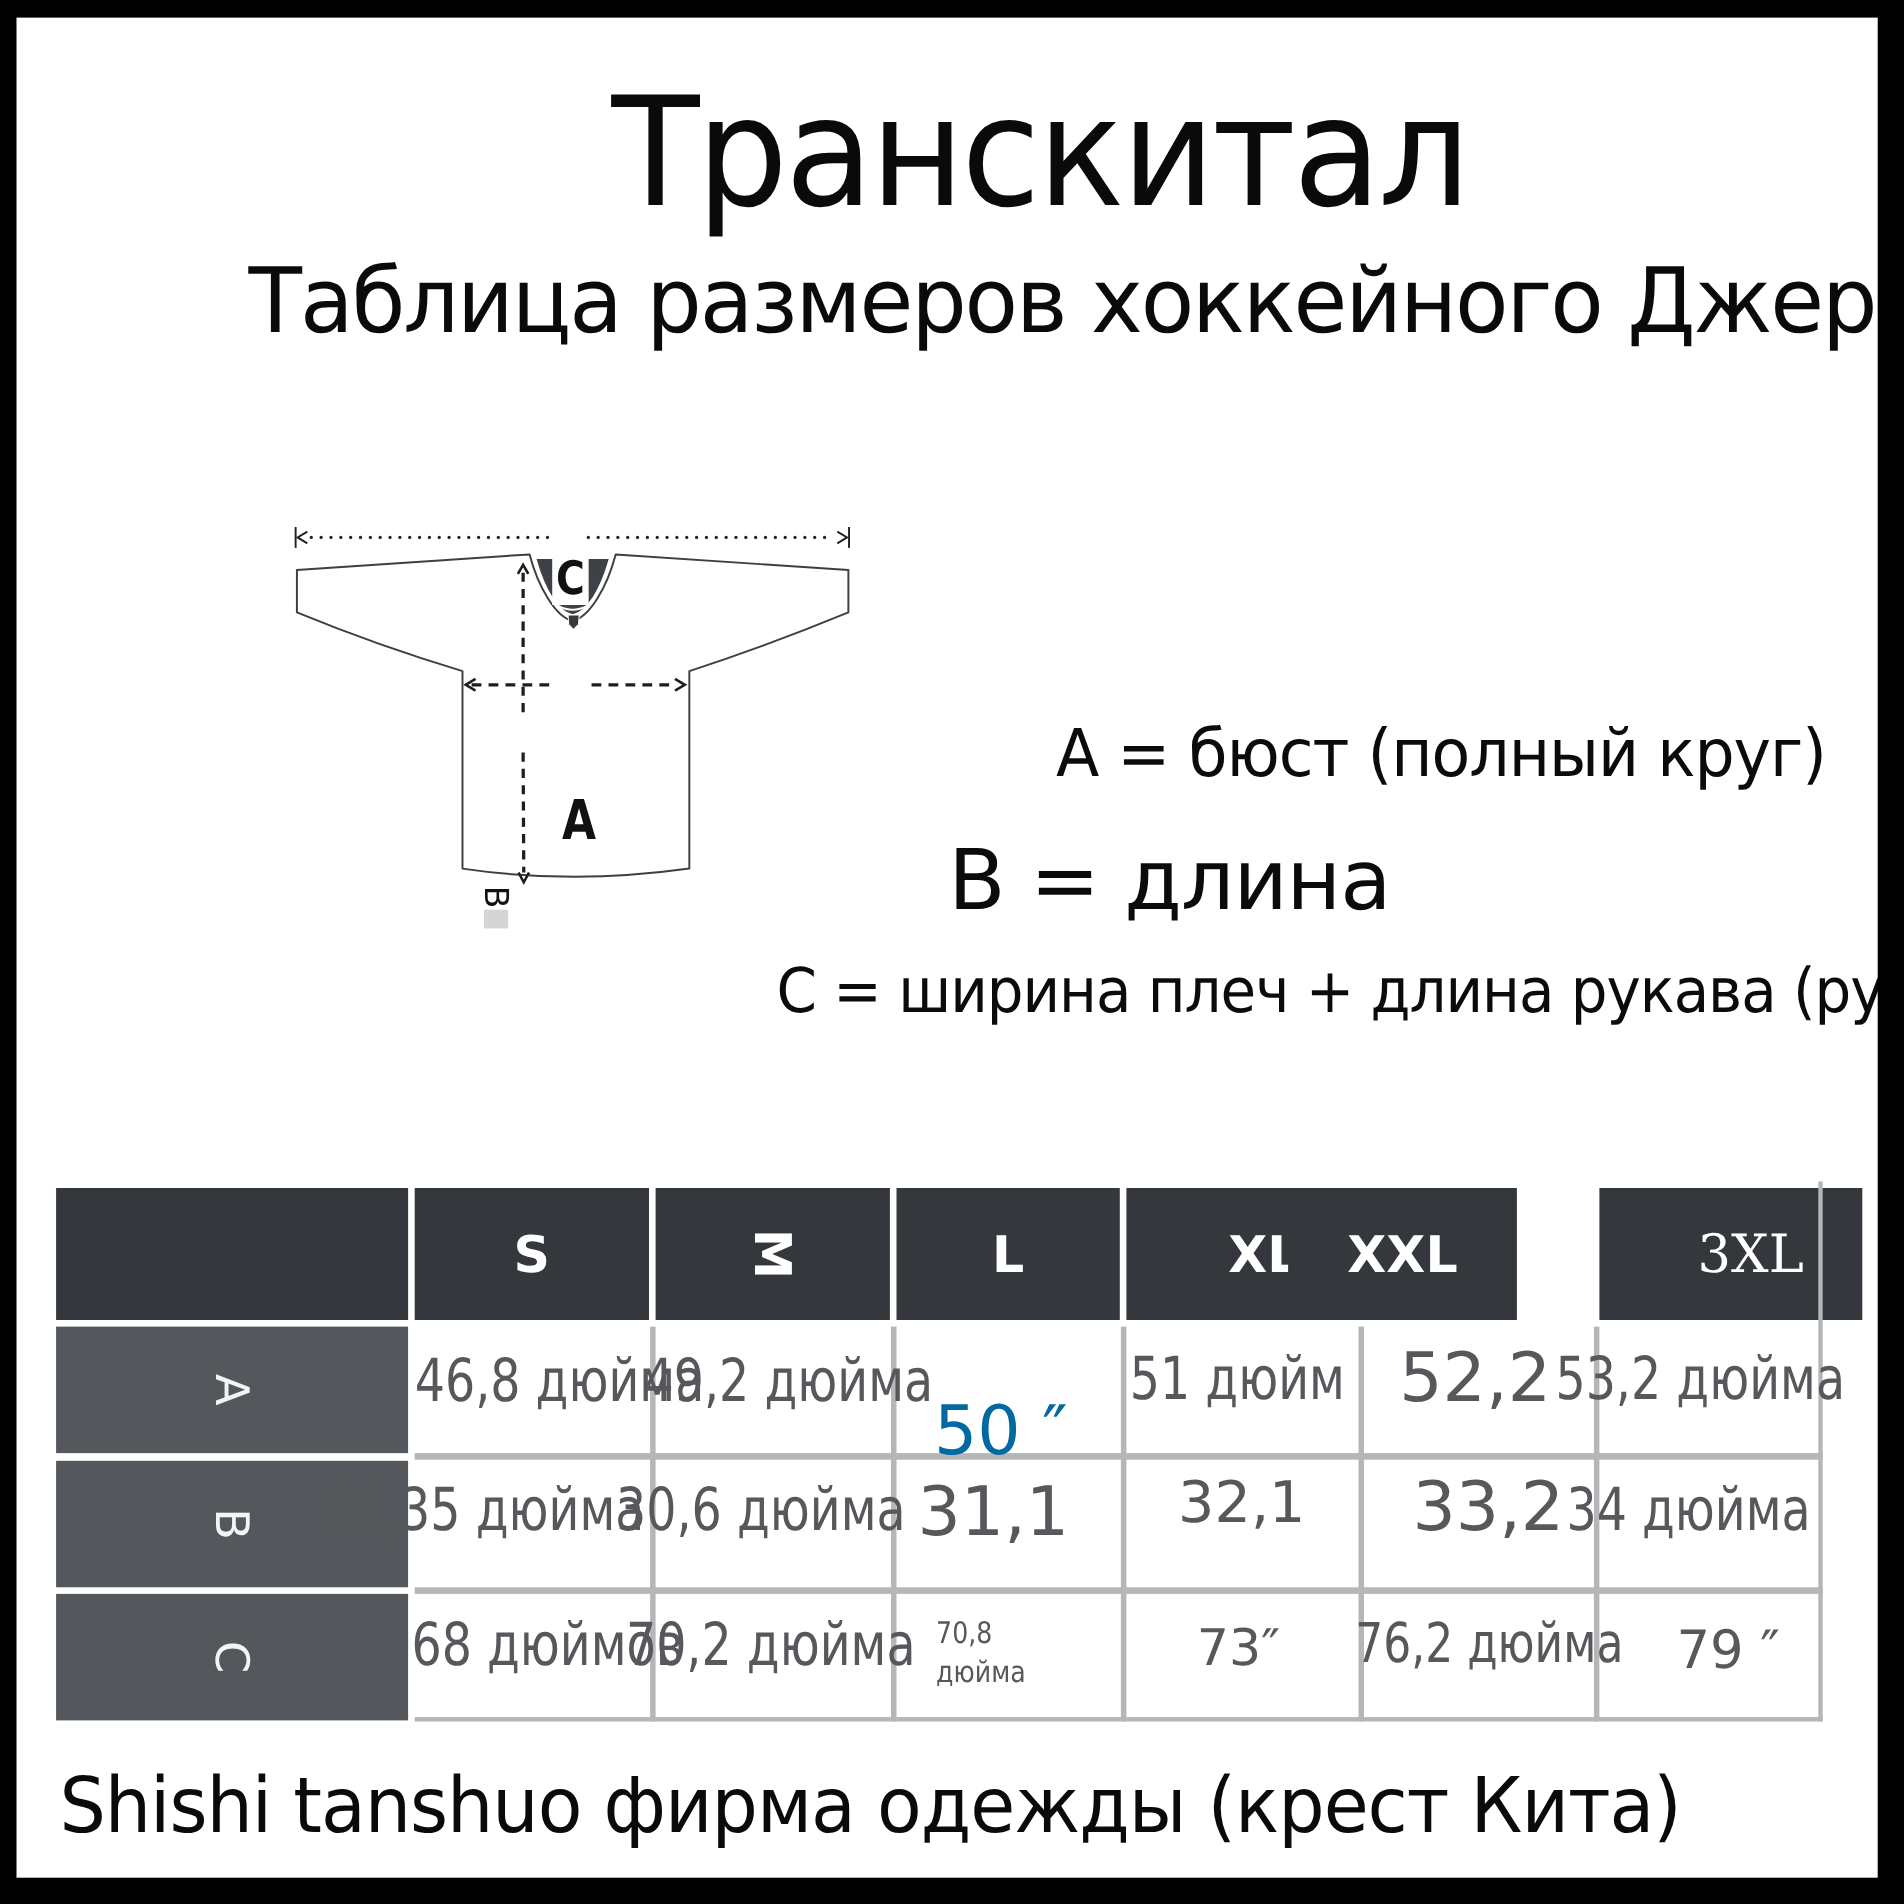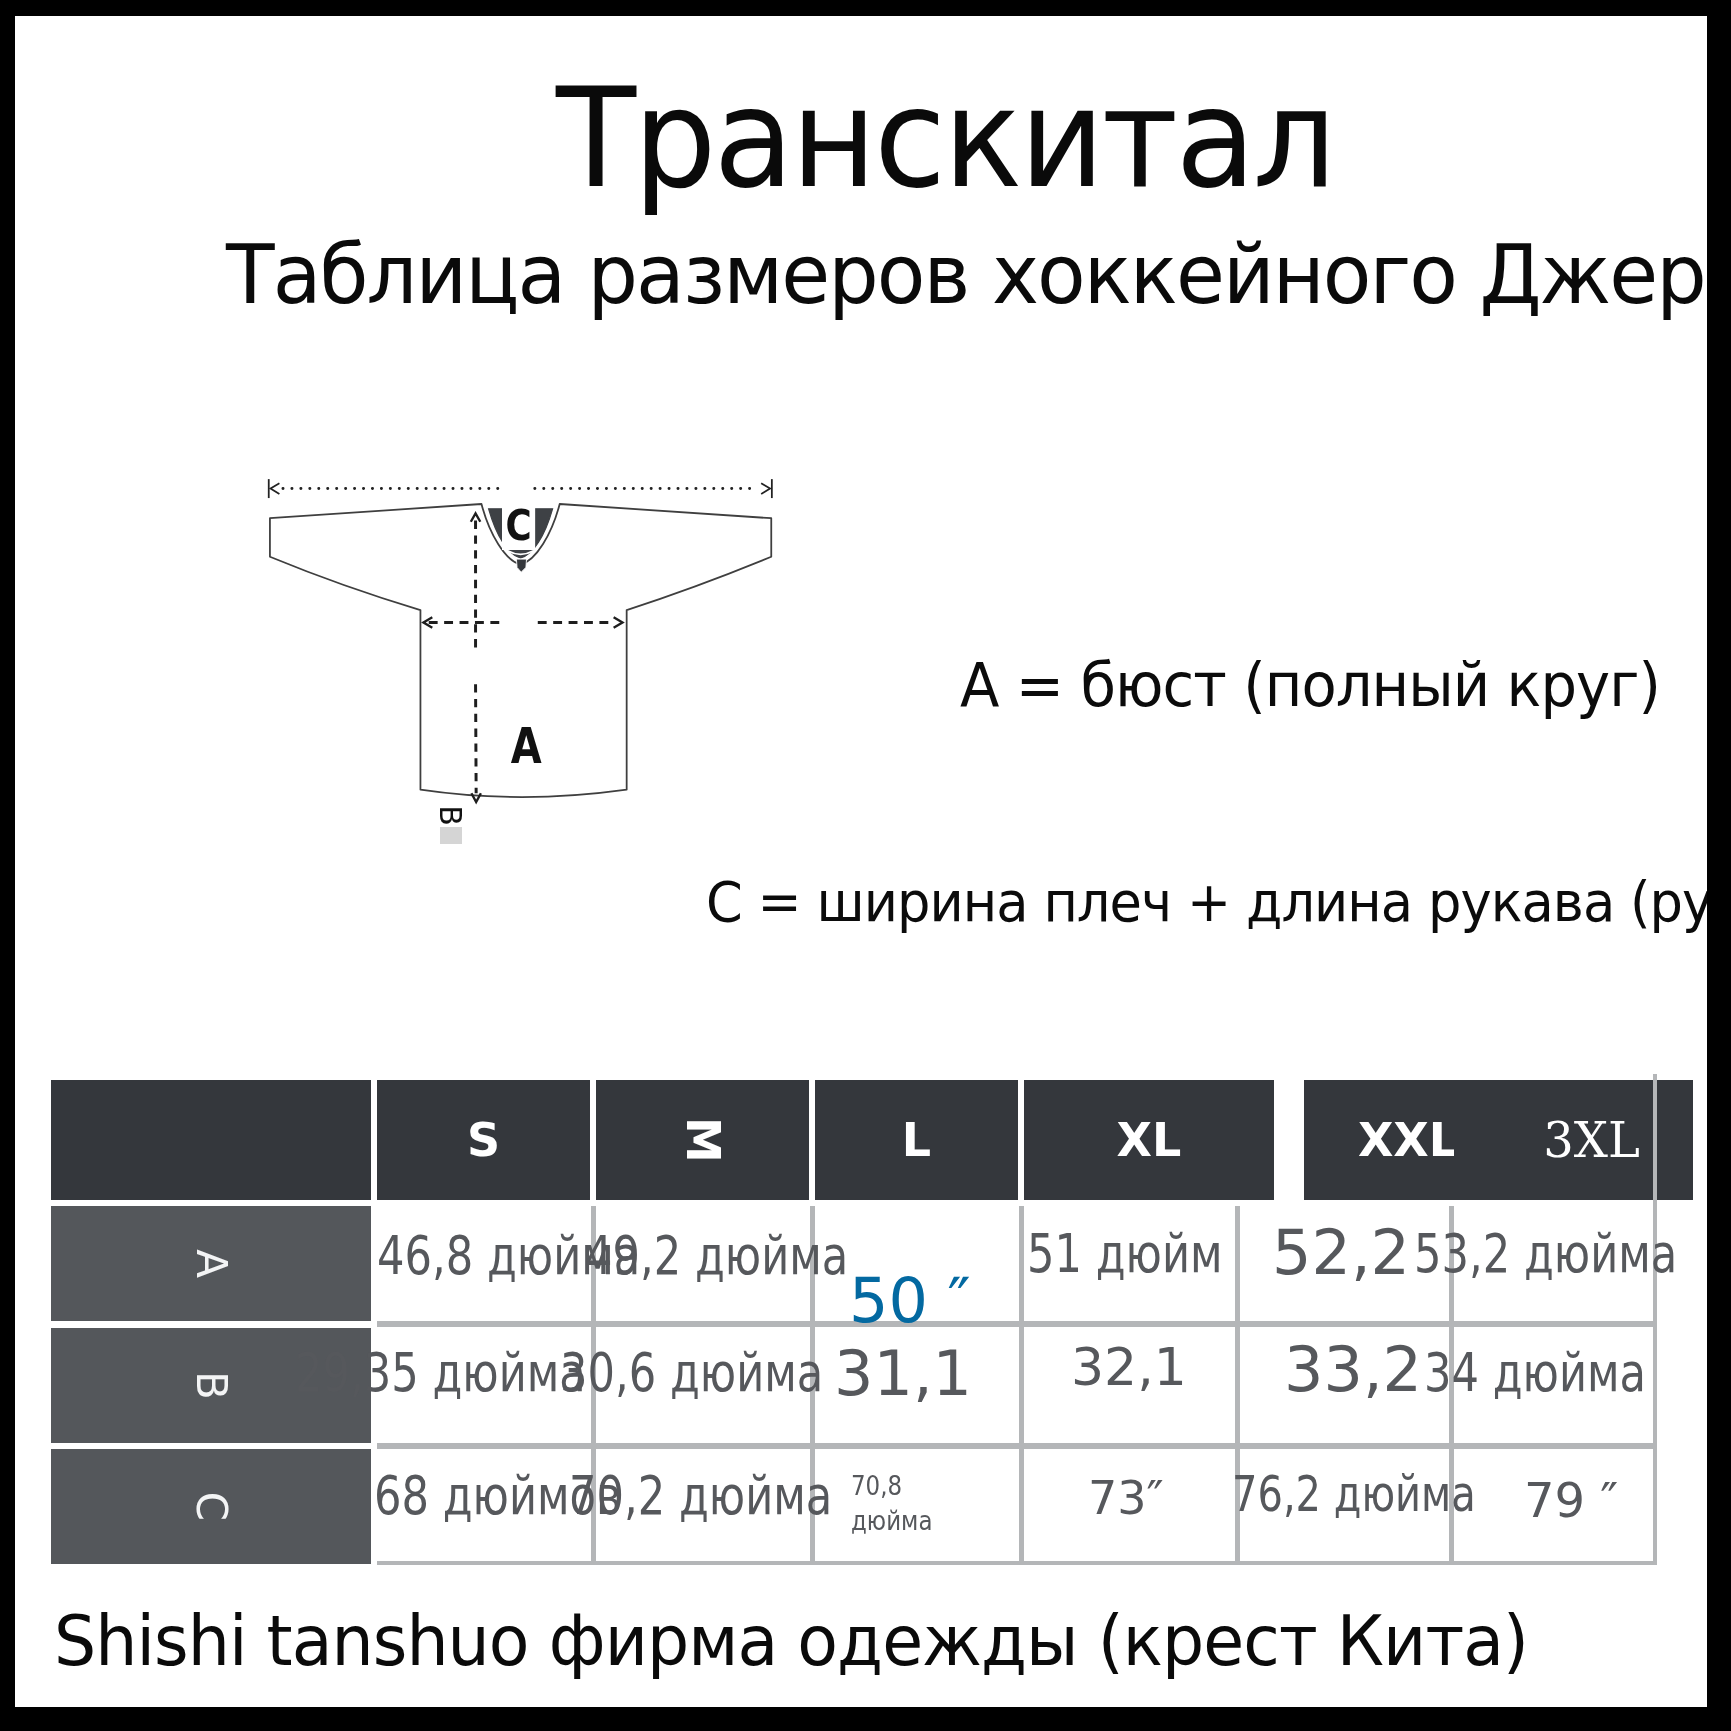--- a/index.html
+++ b/index.html
@@ -74,32 +74,33 @@
       <polyline points="438,1036 446,1051 454,1036" stroke-width="4"></polyline>
     </g>
   </svg>
 
   <div class="abs dlab" style="left:502px;top:501px;font-size:42px;transform:scaleX(.85);padding:0 4px;">C</div>
   <div class="abs dlab" style="left:506px;top:717px;font-size:50px;transform:scaleX(.8);padding:0 6px;">A</div>
   <div class="abs" style="left:440px;top:798px;font-size:30px;color:#111;transform:rotate(90deg);">B</div>
   <div class="abs" style="left:440px;top:827px;width:22px;height:17px;background:#c7c7c7;opacity:.75;"></div>
 
   <div class="abs condensed legend" style="left:960px;top:650px;font-size:60px;transform:scaleX(.96);">A = бюст (полный круг)</div>
+  <div class="abs condensed legend" style="left:862px;top:755px;font-size:76px;">B = длина</div>
   <div class="abs condensed legend" style="left:706px;top:869px;font-size:56px;transform:scaleX(.94);">C = ширина плеч + длина рукава (рука)</div>
 
   <div class="abs" style="left:0;top:0;">
 
     <div class="abs hdrcell" style="left:51px;top:1080px;width:320px;height:120px;"></div>
     <div class="abs hdrcell hdrtxt" style="left:377px;top:1080px;width:213px;height:120px;line-height:120px;">S</div>
     <div class="abs hdrcell" style="left:596px;top:1080px;width:213px;height:120px;">
       <div class="hdrtxt rot" style="line-height:120px;">M</div>
     </div>
     <div class="abs hdrcell hdrtxt" style="left:815px;top:1080px;width:203px;height:120px;line-height:120px;">L</div>
     <div class="abs hdrcell hdrtxt" style="left:1024px;top:1080px;width:250px;height:120px;line-height:120px;">XL</div>
-    <div class="abs hdrcell hdrtxt" style="left:1304px;top:1080px;width:208px;height:120px;line-height:120px;text-align:center;">XXL</div>
+    <div class="abs hdrcell hdrtxt" style="left:1171px;top:1080px;width:208px;height:120px;line-height:120px;text-align:center;">XXL</div>
     <div class="abs hdrcell hdrtxt hdrserif" style="left:1454px;top:1080px;width:203px;height:120px;line-height:120px;padding-left:36px;">3XL</div>
 
     <div class="abs lblcell" style="left:51px;top:1206px;width:320px;height:115px;">
       <div class="lbltxt rot" style="line-height:115px;text-align:center;">A</div>
     </div>
     <div class="abs lblcell" style="left:51px;top:1328px;width:320px;height:115px;">
       <div class="lbltxt rot" style="line-height:115px;text-align:center;">B</div>
     </div>
     <div class="abs lblcell" style="left:51px;top:1449px;width:320px;height:115px;">
       <div class="lbltxt rot" style="line-height:115px;text-align:center;">C</div>

